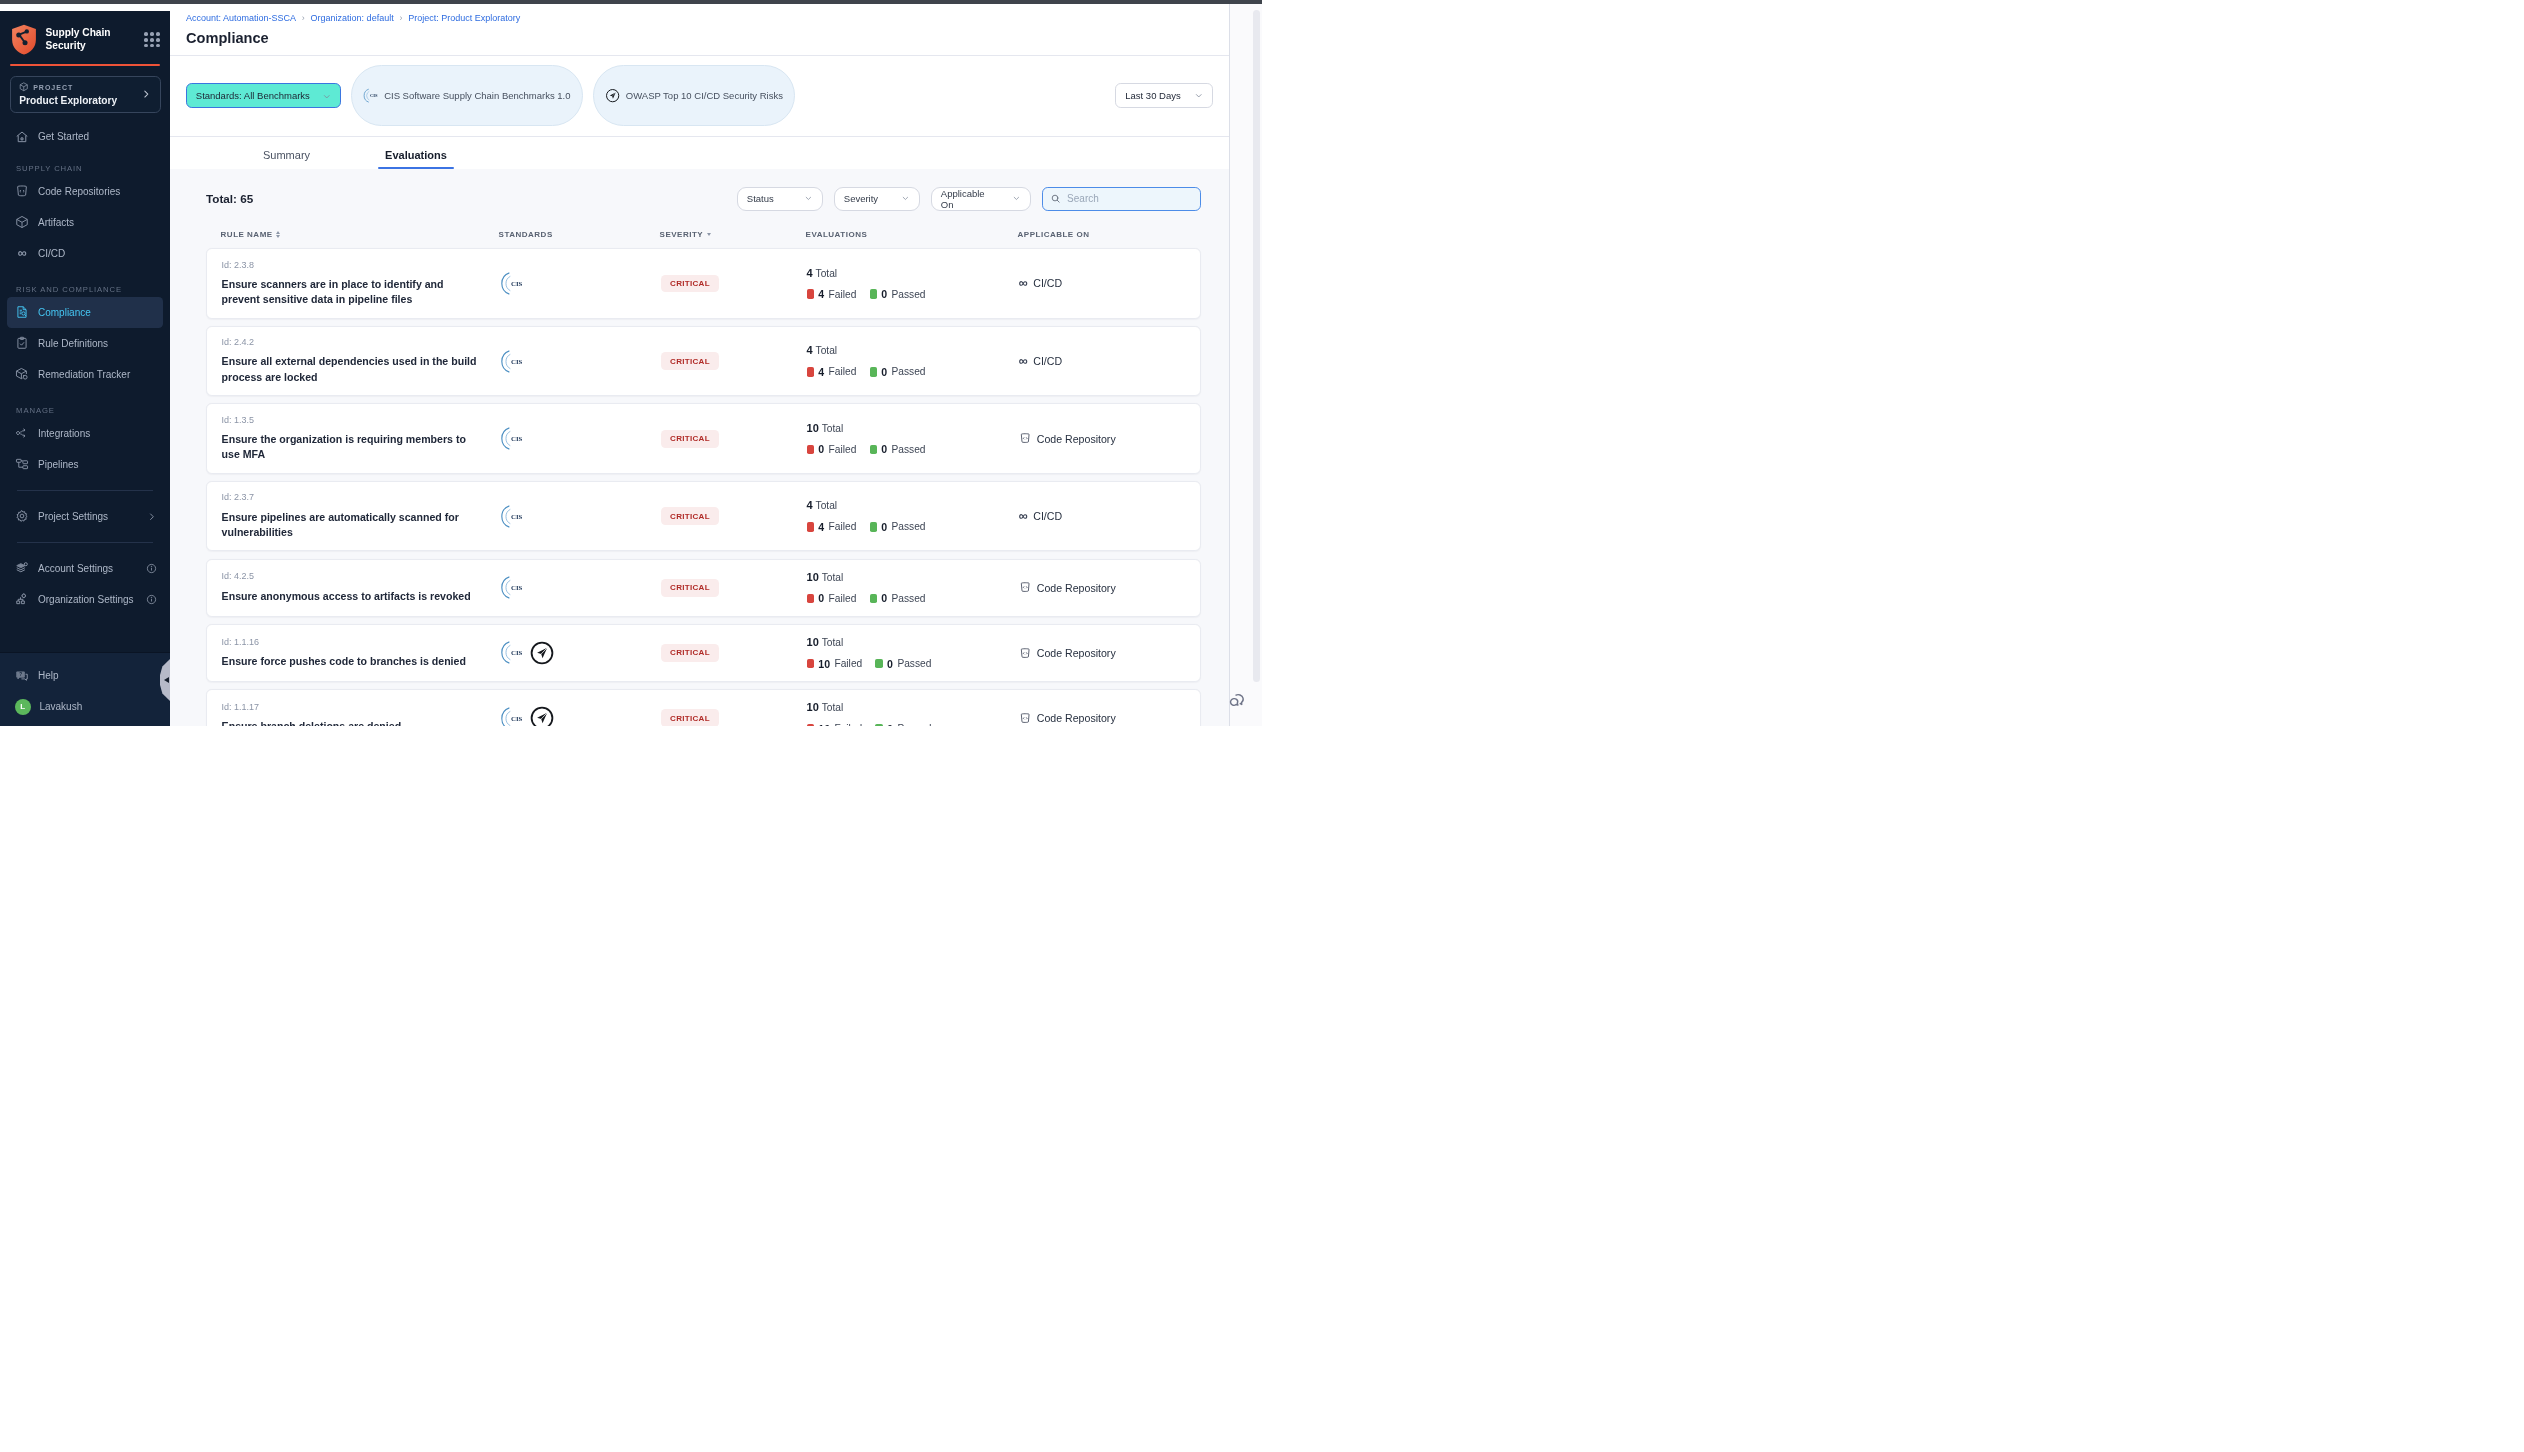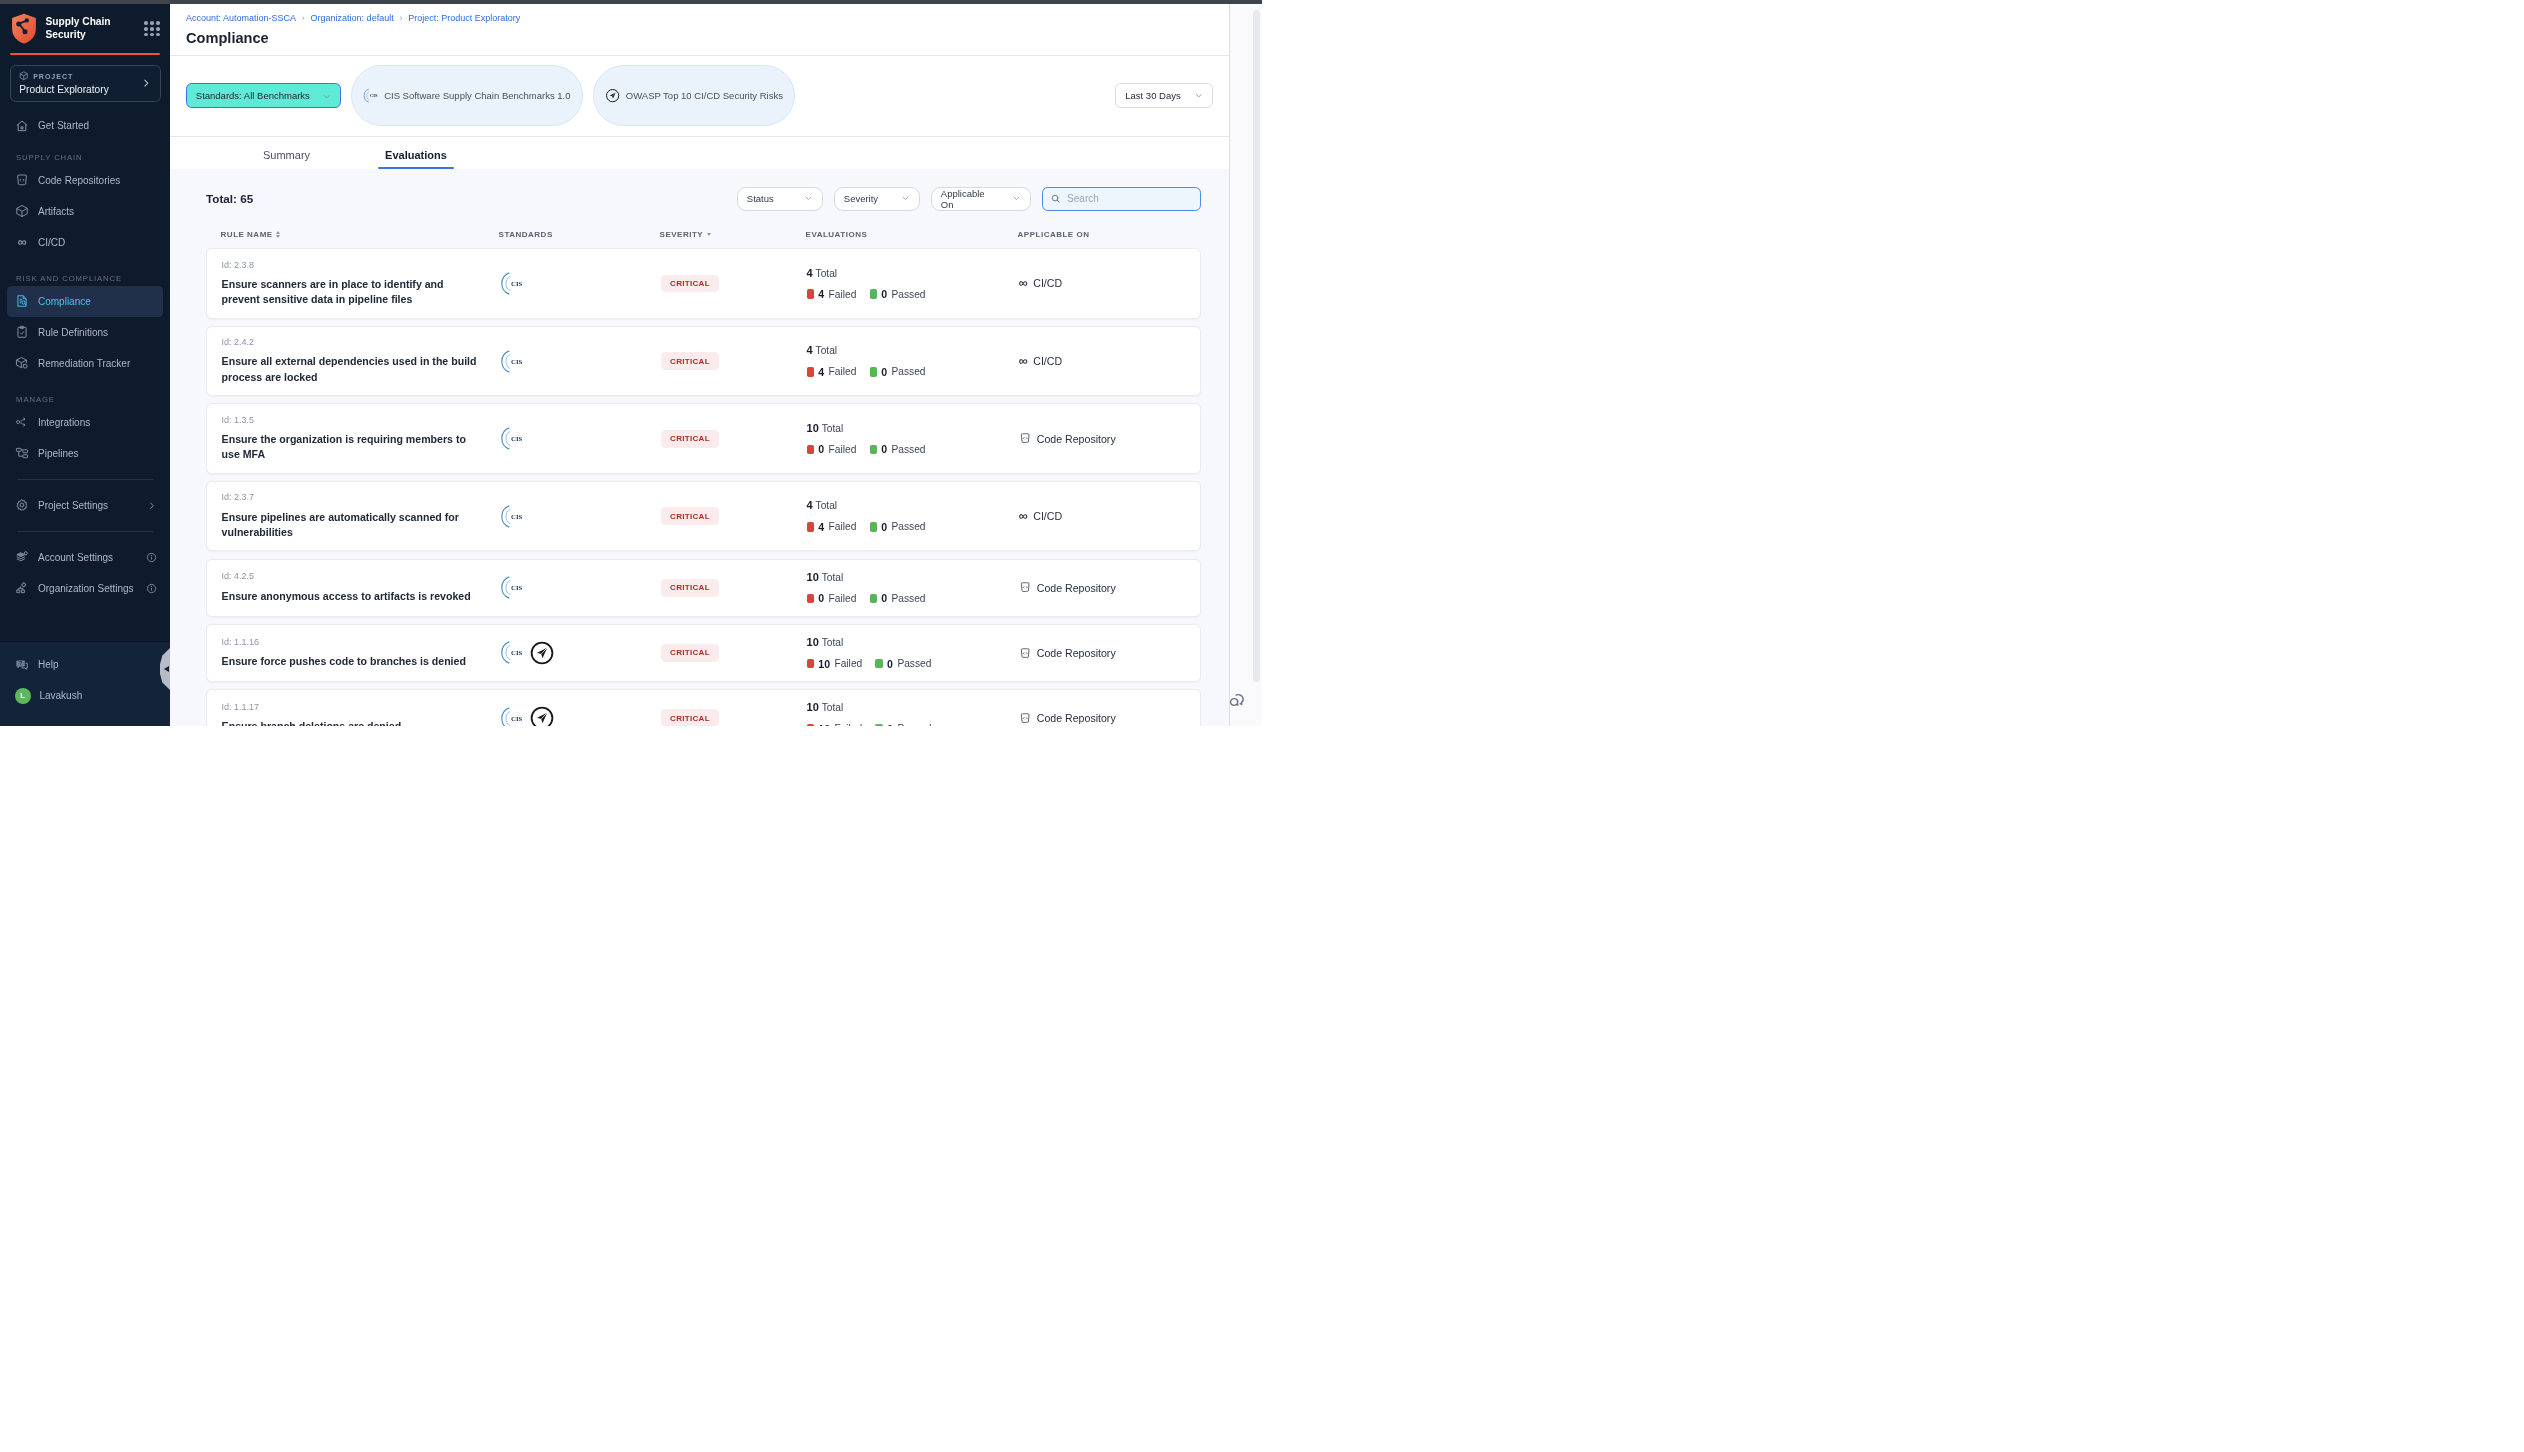--- a/index.html
+++ b/index.html
@@ -5,32 +5,32 @@
   * { margin:0; padding:0; box-sizing:border-box; }
   html,body { width:1262px; height:726px; overflow:hidden; background:#fff;
     font-family:"Liberation Sans", sans-serif; }
   .page { position:relative; width:1262px; height:726px; display:flex; }
 
   
   .top-strip { position:absolute; top:0; left:0; right:0; height:4.4px; background:#3f444c; z-index:60; }
 
   
   .sidebar { position:relative; width:170px; height:726px; background:#0e1b2d; flex:0 0 170px;
-    color:#aab4c4; padding-top:4.4px; z-index:10; }
+    color:#aab4c4; padding-top:4.4px; z-index:10;margin-top:11px; }
   .sb-header { display:flex; align-items:center; gap:7.3px; padding:8.8px 10.2px 7.3px 10.2px; }
   .sb-title { color:#fff; font-size:10.2px; font-weight:700; line-height:12.4px; flex:1; }
   .grid-dots { display:grid; grid-template-columns:repeat(3,3.7px); grid-gap:2.2px; cursor:pointer; }
   .grid-dots i { width:3.7px; height:3.7px; border-radius:50%; background:#97a1b3; }
   .sb-accent { height:2.2px; background:#ef5338; margin:1.5px 10.2px 0 10.2px; border-radius:1.5px; }
   .proj-card { margin:9.5px 9.5px 2.9px 9.5px; border:0.7px solid #36455c; border-radius:5.8px;
     padding:5.8px 8.8px; display:flex; align-items:center; cursor:pointer; background:#0f1e31; }
   .proj-meta { flex:1; }
   .proj-label { display:flex; align-items:center; gap:4.4px; color:#96a1b3; font-size:7px;
     font-weight:700; letter-spacing:1px; }
-  .proj-value { color:#edf1f6; font-size:10.2px; margin-top:2.9px; }
+  .proj-value { color:#edf1f6; font-size:10.2px; margin-top:2.9px;font-weight:bold; }
   .nav { padding:5.8px 7.3px 0 7.3px; }
   .nav-item { display:flex; align-items:center; gap:8.8px; height:31px; padding:0 5.8px 0 7.3px;
     border-radius:4.4px; cursor:pointer; font-size:10px; color:#aeb8c8; }
   .nav-item .ic { width:14.6px; height:14.6px; color:#8b96a8; display:flex; align-items:center; justify-content:center; flex:0 0 14.6px; }
   .nav-item.active { background:#20304a; color:#45c6f3; }
   .nav-item.active .ic { color:#45c6f3; }
   .nav-item .trail { margin-left:auto; color:#939dae; display:flex; }
   .nav-sec { font-size:7.7px; letter-spacing:0.9px; color:#657185; margin:11.7px 0 2.9px 8.8px; }
   .nav-sec.gap { margin-top:16px; }
   .sb-divider { height:0.7px; background:#24324a; margin:10.2px 10.2px; }

